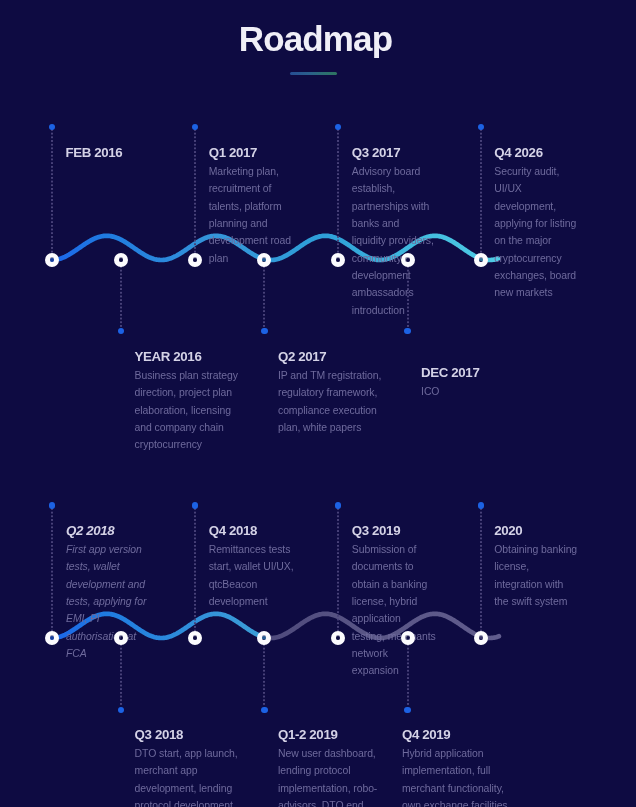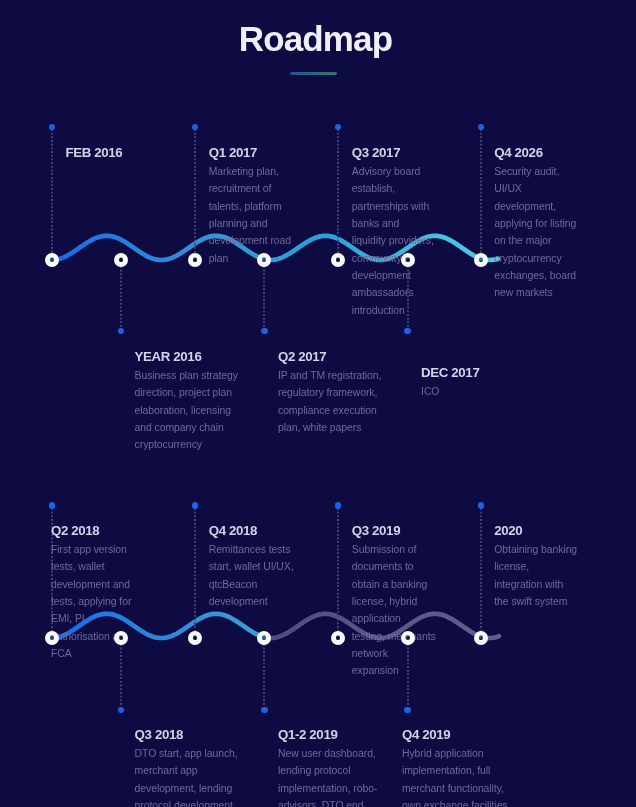--- a/index.html
+++ b/index.html
@@ -169,21 +169,21 @@
             <stop offset="0.479" stop-color="#3C9ED6"></stop>
             <stop offset="0.48" stop-color="#4E4A7C"></stop>
             <stop offset="0.72" stop-color="#5A5686"></stop>
             <stop offset="1" stop-color="#615D8E"></stop>
           </linearGradient>
         </defs>
         <path d="M51.90 35.00L52.90 34.98L53.90 34.92L54.90 34.82L55.90 34.68L56.90 34.50L57.90 34.29L58.90 34.04L59.90 33.75L60.90 33.42L61.90 33.06L62.90 32.66L63.90 32.24L64.90 31.78L65.90 31.29L66.90 30.78L67.90 30.24L68.90 29.68L69.90 29.09L70.90 28.48L71.90 27.86L72.90 27.22L73.90 26.56L74.90 25.89L75.90 25.21L76.90 24.53L77.90 23.84L78.90 23.14L79.90 22.45L80.90 21.76L81.90 21.07L82.90 20.38L83.90 19.71L84.90 19.04L85.90 18.39L86.90 17.75L87.90 17.13L88.90 16.53L89.90 15.95L90.90 15.39L91.90 14.86L92.90 14.36L93.90 13.88L94.90 13.43L95.90 13.01L96.90 12.63L97.90 12.28L98.90 11.96L99.90 11.68L100.90 11.44L101.90 11.24L102.90 11.07L103.90 10.95L104.90 10.86L105.90 10.81L106.90 10.80L107.90 10.83L108.90 10.91L109.90 11.02L110.90 11.17L111.90 11.36L112.90 11.58L113.90 11.85L114.90 12.15L115.90 12.49L116.90 12.86L117.90 13.26L118.90 13.70L119.90 14.16L120.90 14.66L121.90 15.18L122.90 15.73L123.90 16.30L124.90 16.89L125.90 17.50L126.90 18.13L127.90 18.78L128.90 19.44L129.90 20.11L130.90 20.79L131.90 21.48L132.90 22.17L133.90 22.87L134.90 23.56L135.90 24.25L136.90 24.94L137.90 25.62L138.90 26.29L139.90 26.95L140.90 27.60L141.90 28.23L142.90 28.85L143.90 29.44L144.90 30.02L145.90 30.57L146.90 31.09L147.90 31.59L148.90 32.06L149.90 32.50L150.90 32.90L151.90 33.28L152.90 33.62L153.90 33.92L154.90 34.19L155.90 34.42L156.90 34.62L157.90 34.77L158.90 34.89L159.90 34.96L160.90 35.00L161.90 34.99L162.90 34.95L163.90 34.87L164.90 34.74L165.90 34.58L166.90 34.38L167.90 34.14L168.90 33.87L169.90 33.55L170.90 33.21L171.90 32.83L172.90 32.41L173.90 31.97L174.90 31.49L175.90 30.99L176.90 30.46L177.90 29.90L178.90 29.33L179.90 28.73L180.90 28.11L181.90 27.47L182.90 26.82L183.90 26.16L184.90 25.49L185.90 24.80L186.90 24.11L187.90 23.42L188.90 22.73L189.90 22.03L190.90 21.34L191.90 20.65L192.90 19.98L193.90 19.31L194.90 18.65L195.90 18.01L196.90 17.38L197.90 16.77L198.90 16.18L199.90 15.61L200.90 15.07L201.90 14.56L202.90 14.07L203.90 13.61L204.90 13.18L205.90 12.78L206.90 12.42L207.90 12.09L208.90 11.79L209.90 11.54L210.90 11.32L211.90 11.13L212.90 10.99L213.90 10.89L214.90 10.82L215.90 10.80L216.90 10.82L217.90 10.87L218.90 10.97L219.90 11.10L220.90 11.28L221.90 11.49L222.90 11.74L223.90 12.02L224.90 12.35L225.90 12.70L226.90 13.09L227.90 13.52L228.90 13.97L229.90 14.46L230.90 14.97L231.90 15.50L232.90 16.07L233.90 16.65L234.90 17.26L235.90 17.88L236.90 18.52L237.90 19.17L238.90 19.84L239.90 20.52L240.90 21.20L241.90 21.89L242.90 22.59L243.90 23.28L244.90 23.98L245.90 24.67L246.90 25.35L247.90 26.03L248.90 26.69L249.90 27.35L250.90 27.98L251.90 28.61L252.90 29.21L253.90 29.79L254.90 30.35L255.90 30.89L256.90 31.39L257.90 31.87L258.90 32.33L259.90 32.75L260.90 33.13L261.90 33.49L262.90 33.81L263.90 34.09L264.90 34.33L265.90 34.54L266.90 34.71L267.90 34.84L268.90 34.94L269.90 34.99L270.90 35.00L271.90 34.97L272.90 34.90L273.90 34.80L274.90 34.65L275.90 34.46L276.90 34.24L277.90 33.98L278.90 33.68L279.90 33.35L280.90 32.98L281.90 32.58L282.90 32.15L283.90 31.69L284.90 31.19L285.90 30.67L286.90 30.13L287.90 29.56L288.90 28.97L289.90 28.36L290.90 27.73L291.90 27.09L292.90 26.43L293.90 25.76L294.90 25.08L295.90 24.39L296.90 23.70L297.90 23.00L298.90 22.31L299.90 21.62L300.90 20.93L301.90 20.25L302.90 19.57L303.90 18.91L304.90 18.26L305.90 17.63L306.90 17.01L307.90 16.41L308.90 15.84L309.90 15.29L310.90 14.76L311.90 14.26L312.90 13.79L313.90 13.34L314.90 12.93L315.90 12.56L316.90 12.21L317.90 11.91L318.90 11.63L319.90 11.40L320.90 11.20L321.90 11.04L322.90 10.92L323.90 10.84L324.90 10.80L325.90 10.80L326.90 10.84L327.90 10.92L328.90 11.04L329.90 11.20L330.90 11.40L331.90 11.63L332.90 11.91L333.90 12.21L334.90 12.56L335.90 12.93L336.90 13.34L337.90 13.79L338.90 14.26L339.90 14.76L340.90 15.29L341.90 15.84L342.90 16.41L343.90 17.01L344.90 17.63L345.90 18.26L346.90 18.91L347.90 19.57L348.90 20.25L349.90 20.93L350.90 21.62L351.90 22.31L352.90 23.00L353.90 23.70L354.90 24.39L355.90 25.08L356.90 25.76L357.90 26.43L358.90 27.09L359.90 27.73L360.90 28.36L361.90 28.97L362.90 29.56L363.90 30.13L364.90 30.67L365.90 31.19L366.90 31.69L367.90 32.15L368.90 32.58L369.90 32.98L370.90 33.35L371.90 33.68L372.90 33.98L373.90 34.24L374.90 34.46L375.90 34.65L376.90 34.80L377.90 34.90L378.90 34.97L379.90 35.00L380.90 34.99L381.90 34.94L382.90 34.84L383.90 34.71L384.90 34.54L385.90 34.33L386.90 34.09L387.90 33.81L388.90 33.49L389.90 33.13L390.90 32.75L391.90 32.33L392.90 31.87L393.90 31.39L394.90 30.89L395.90 30.35L396.90 29.79L397.90 29.21L398.90 28.61L399.90 27.98L400.90 27.35L401.90 26.69L402.90 26.03L403.90 25.35L404.90 24.67L405.90 23.98L406.90 23.28L407.90 22.59L408.90 21.89L409.90 21.20L410.90 20.52L411.90 19.84L412.90 19.17L413.90 18.52L414.90 17.88L415.90 17.26L416.90 16.65L417.90 16.07L418.90 15.50L419.90 14.97L420.90 14.46L421.90 13.97L422.90 13.52L423.90 13.09L424.90 12.70L425.90 12.35L426.90 12.02L427.90 11.74L428.90 11.49L429.90 11.28L430.90 11.10L431.90 10.97L432.90 10.87L433.90 10.82L434.90 10.80L435.90 10.82L436.90 10.89L437.90 10.99L438.90 11.13L439.90 11.32L440.90 11.54L441.90 11.79L442.90 12.09L443.90 12.42L444.90 12.78L445.90 13.18L446.90 13.61L447.90 14.07L448.90 14.56L449.90 15.07L450.90 15.61L451.90 16.18L452.90 16.77L453.90 17.38L454.90 18.01L455.90 18.65L456.90 19.31L457.90 19.98L458.90 20.65L459.90 21.34L460.90 22.03L461.90 22.73L462.90 23.42L463.90 24.11L464.90 24.80L465.90 25.49L466.90 26.16L467.90 26.82L468.90 27.47L469.90 28.11L470.90 28.73L471.90 29.33L472.90 29.90L473.90 30.46L474.90 30.99L475.90 31.49L476.90 31.97L477.90 32.41L478.90 32.83L479.90 33.21L480.90 33.55L481.90 33.87L482.90 34.14L483.90 34.38L484.90 34.58L485.90 34.74L486.90 34.87L487.90 34.95L488.90 34.99L489.90 35.00L490.90 34.96L491.90 34.89L492.90 34.77L493.90 34.62L494.90 34.42L495.90 34.19L496.90 33.92L497.90 33.62L498.90 33.28" fill="none" stroke="url(#wg1)" stroke-width="4.7" stroke-linecap="round"></path>
       </svg>
       <div class="dotline" style="left: 50.9px; top: 507.5px; height: 126px;"></div>
       <div class="bdot" style="left: 48.7px; top: 502.3px;"></div>
-      <div class="item" style="left: 51px; top: 500px;">
+      <div class="item" style="left: 66px; top: 500px; font-style: italic;">
         <div class="hd">Q2 2018</div>
         <div class="bd">
           <div class="ln">First app version</div>
           <div class="ln">tests, wallet</div>
           <div class="ln">development and</div>
           <div class="ln">tests, applying for</div>
           <div class="ln">EMI, PI</div>
           <div class="ln">authorisation at</div>
           <div class="ln">FCA</div>
         </div>

